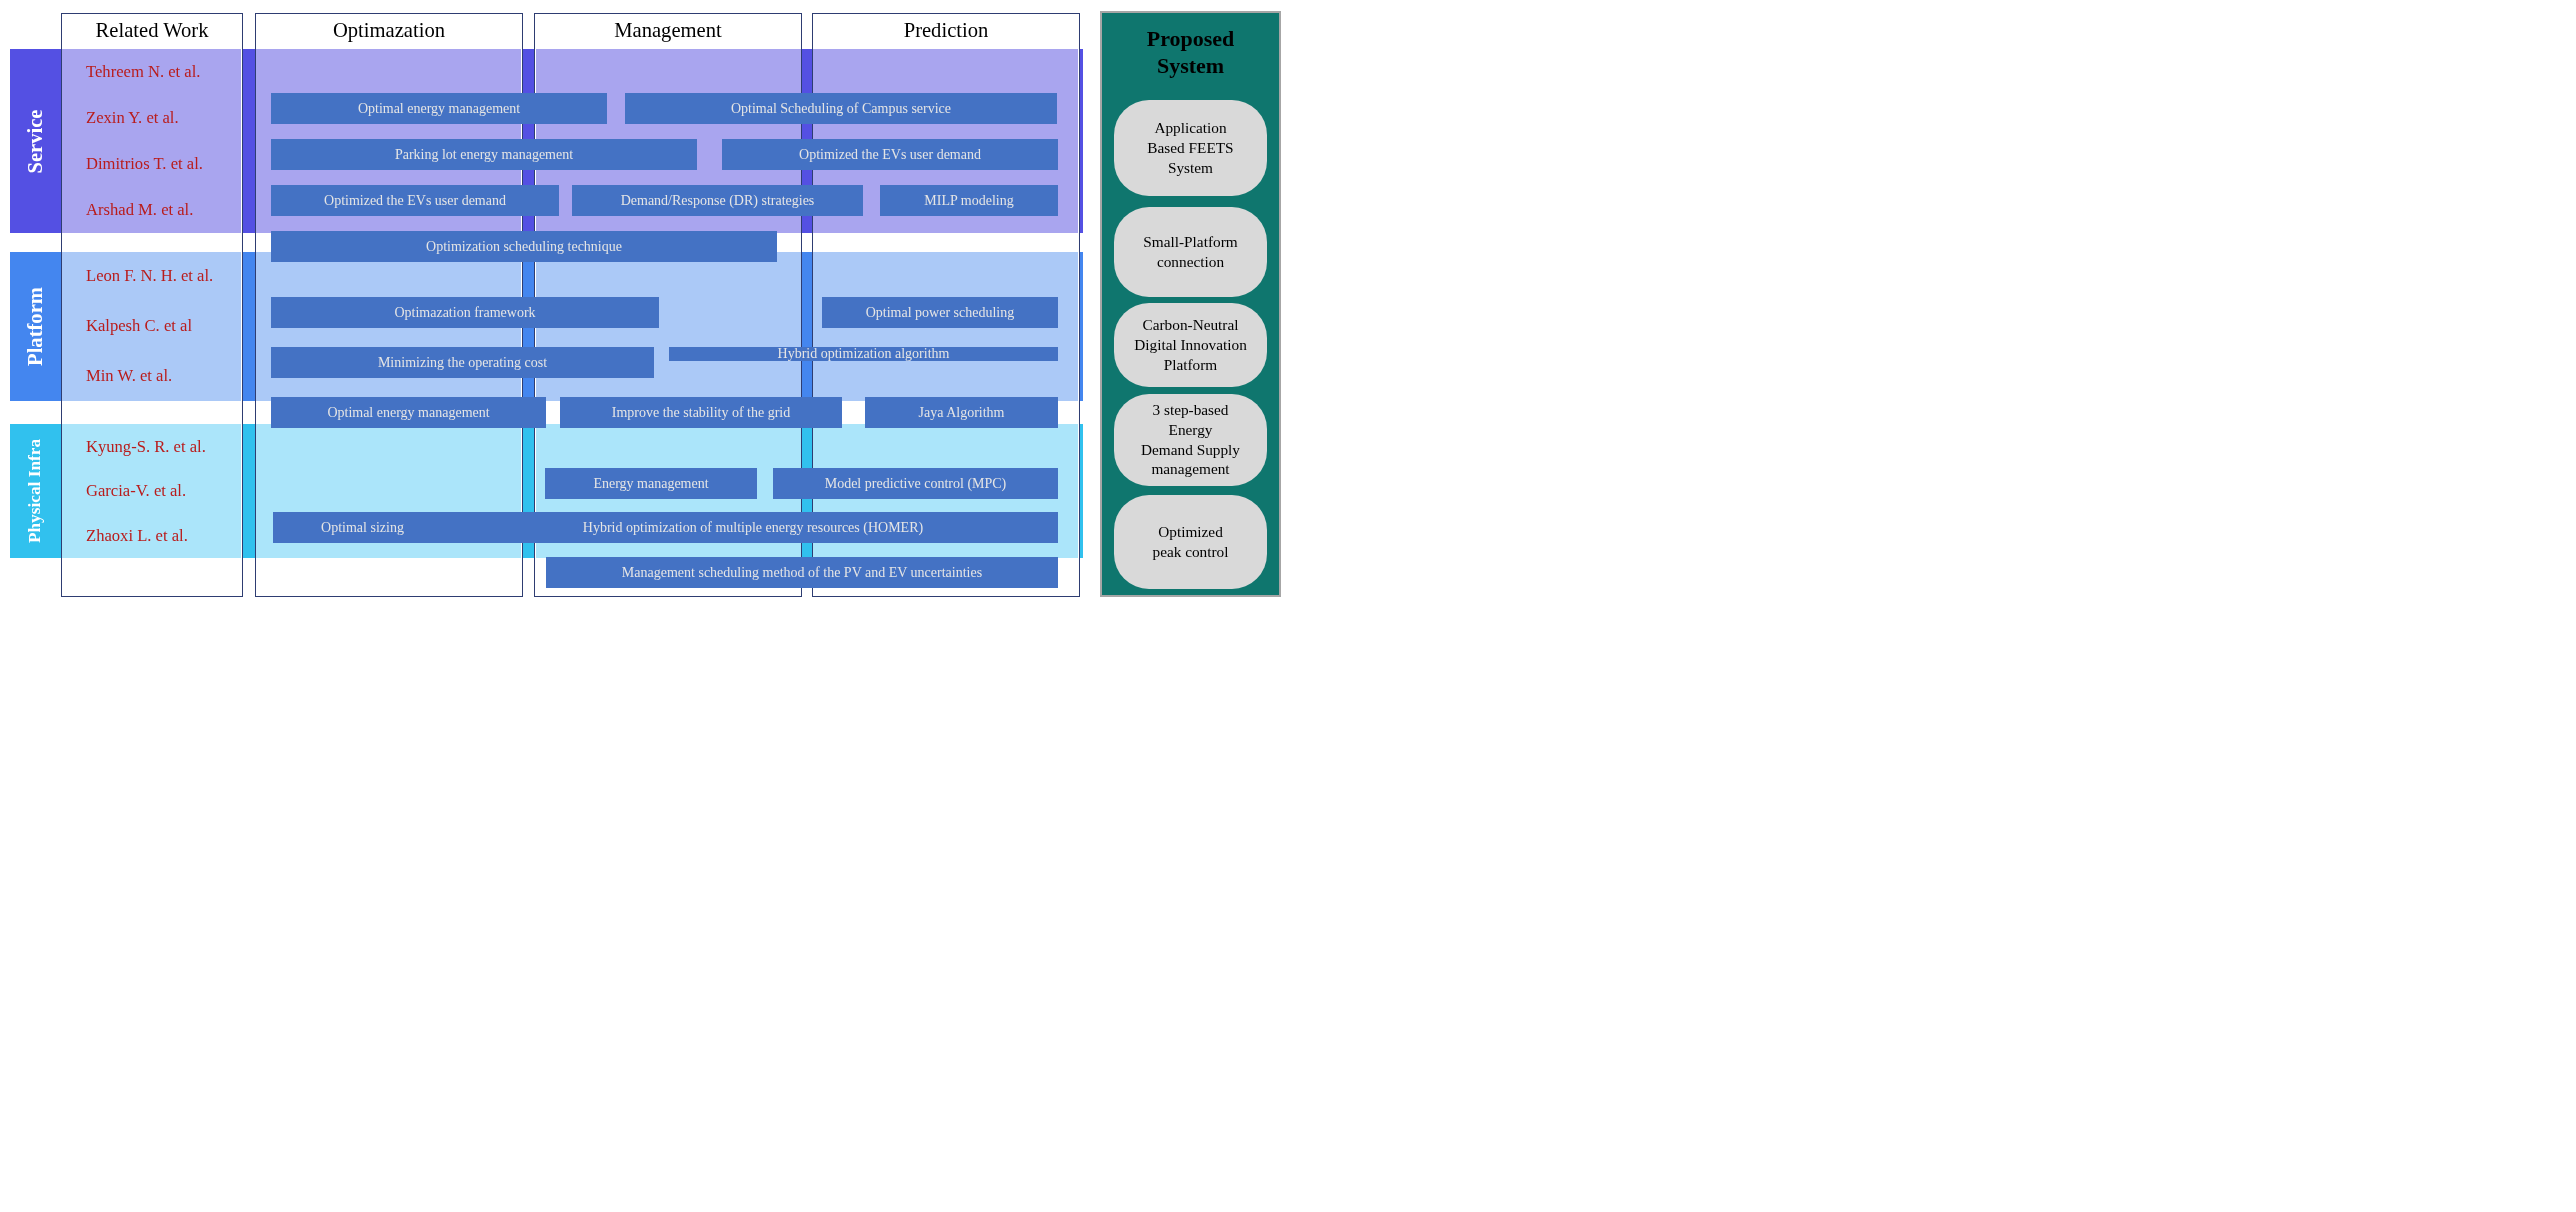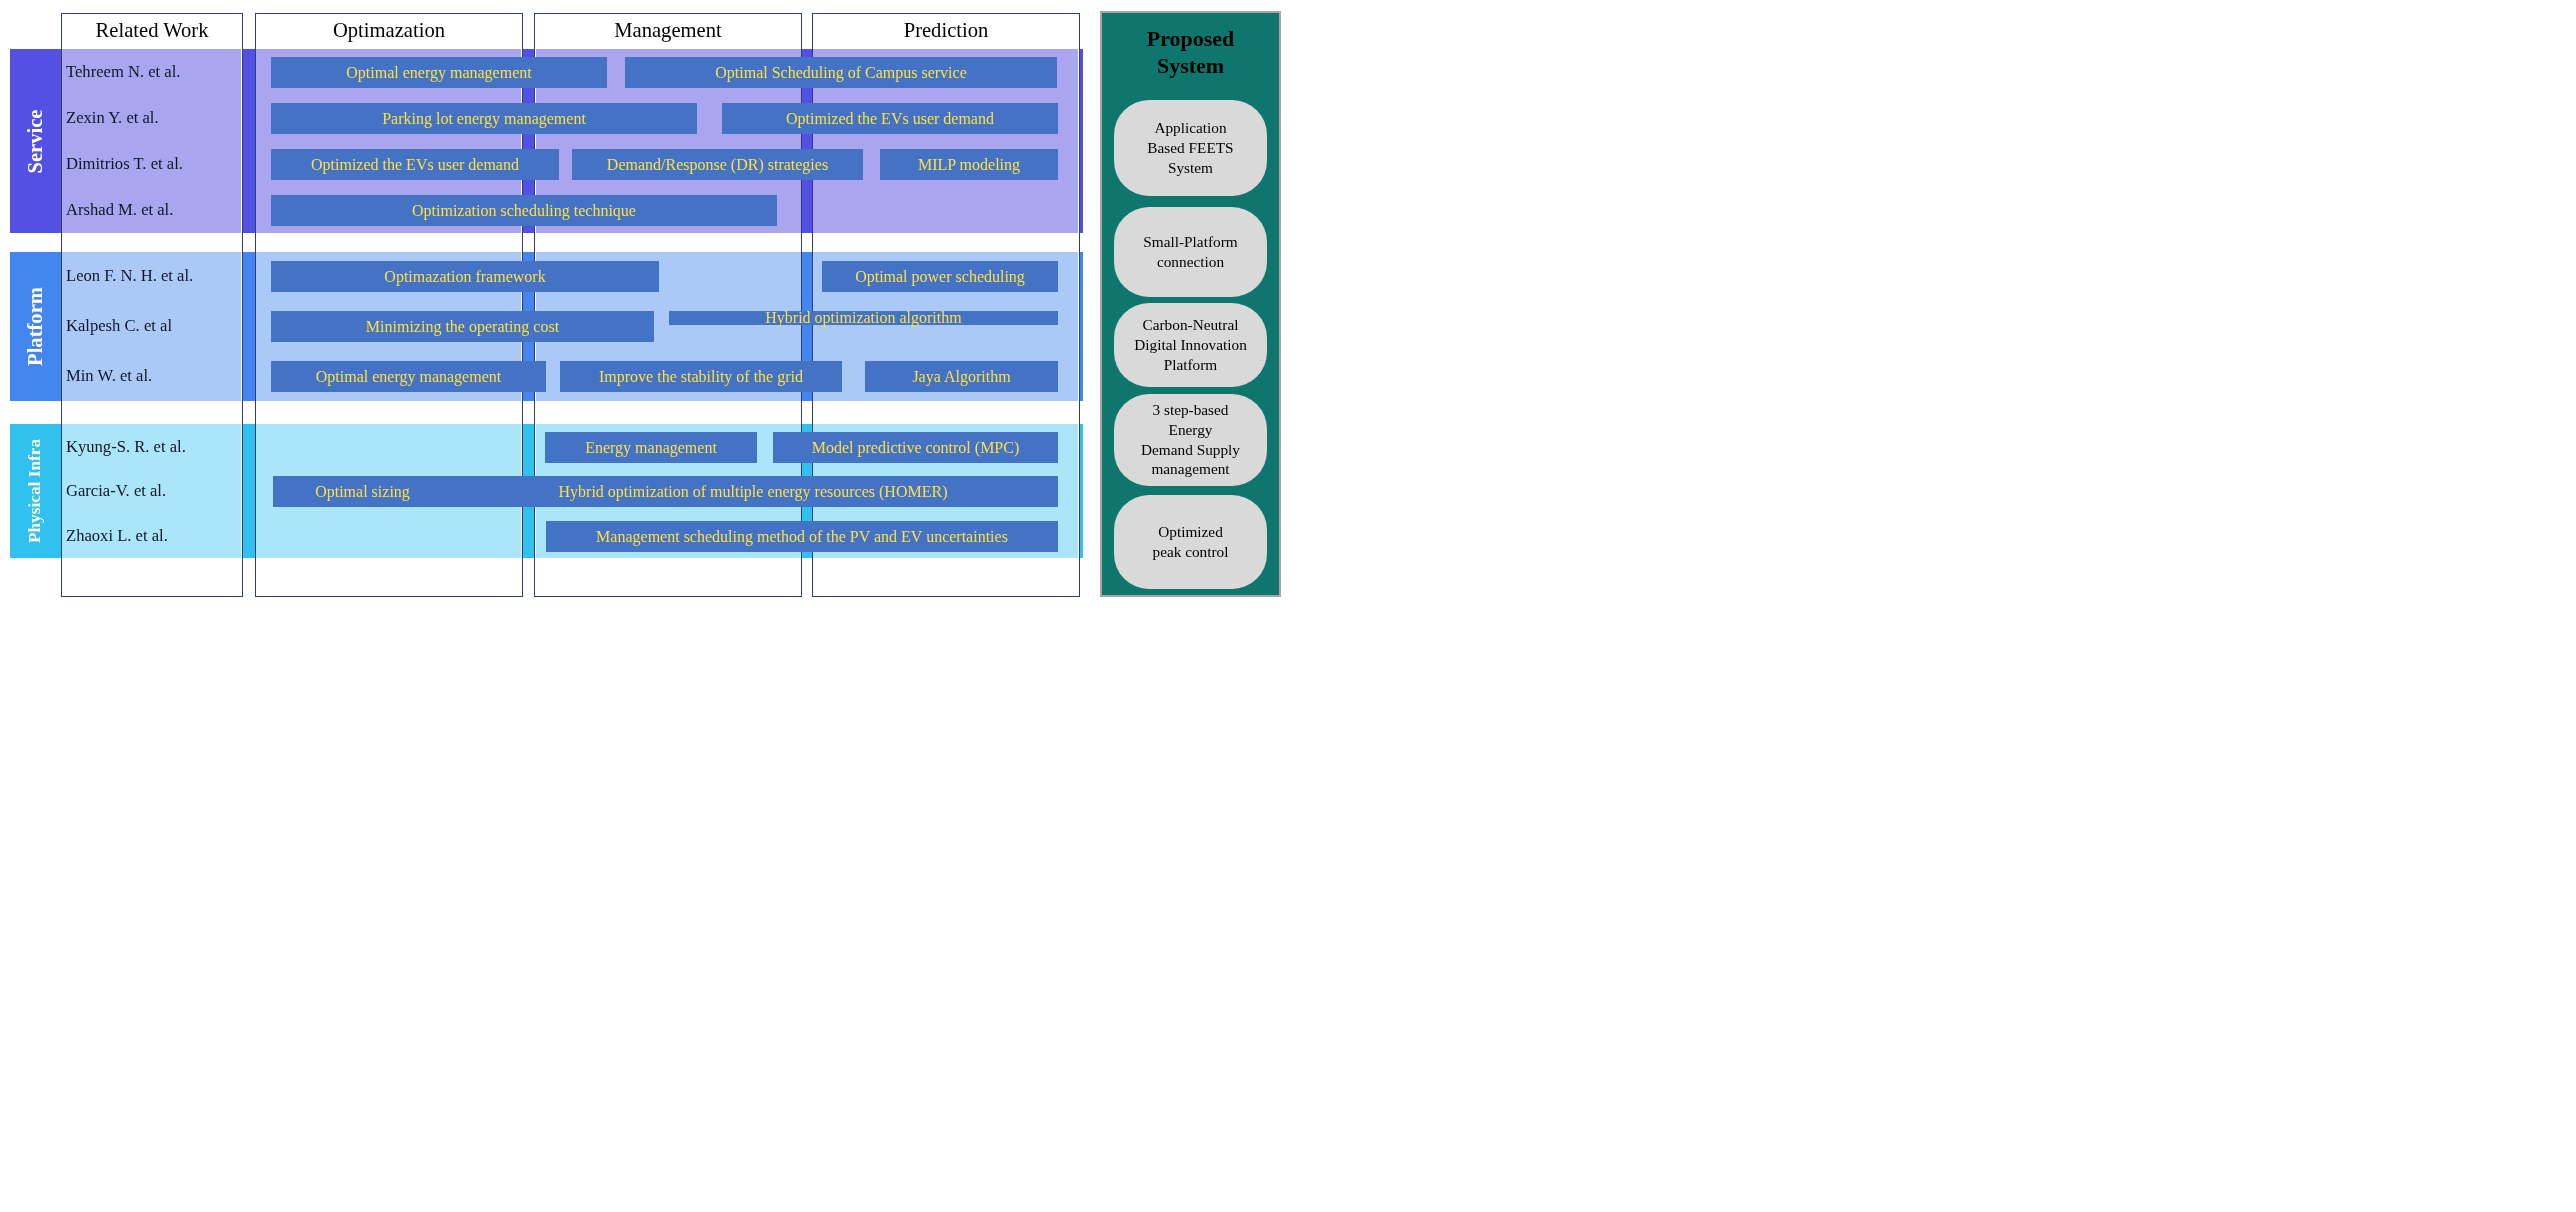--- a/index.html
+++ b/index.html
@@ -30,27 +30,27 @@
   }
   .vlabel{
     transform:rotate(-90deg);
     white-space:nowrap;
     color:#ffffff;
     font-weight:bold;
   }
   .author{
     position:absolute;
     display:flex;align-items:center;
-    font-size:16.6px;color:#0f172a;white-space:nowrap;
+    font-size:16.6px;color:#b91c1c;white-space:nowrap;margin-left:20px;
   }
   .bar{
     position:absolute;
     background:#4472c4;
     display:flex;align-items:center;justify-content:center;
-    color:#fde047;font-size:16px;white-space:nowrap;
+    color:#e5e5e5;font-size:14px;white-space:nowrap;margin-top:36px;
   }
   .panel{
     position:absolute;
     left:1100px;top:10.6px;width:181px;height:586px;
     background:#0f766e;
     border:2px solid #a6a6a6;
     box-sizing:border-box;
   }
   .panel-title{
     margin-top:12px;

